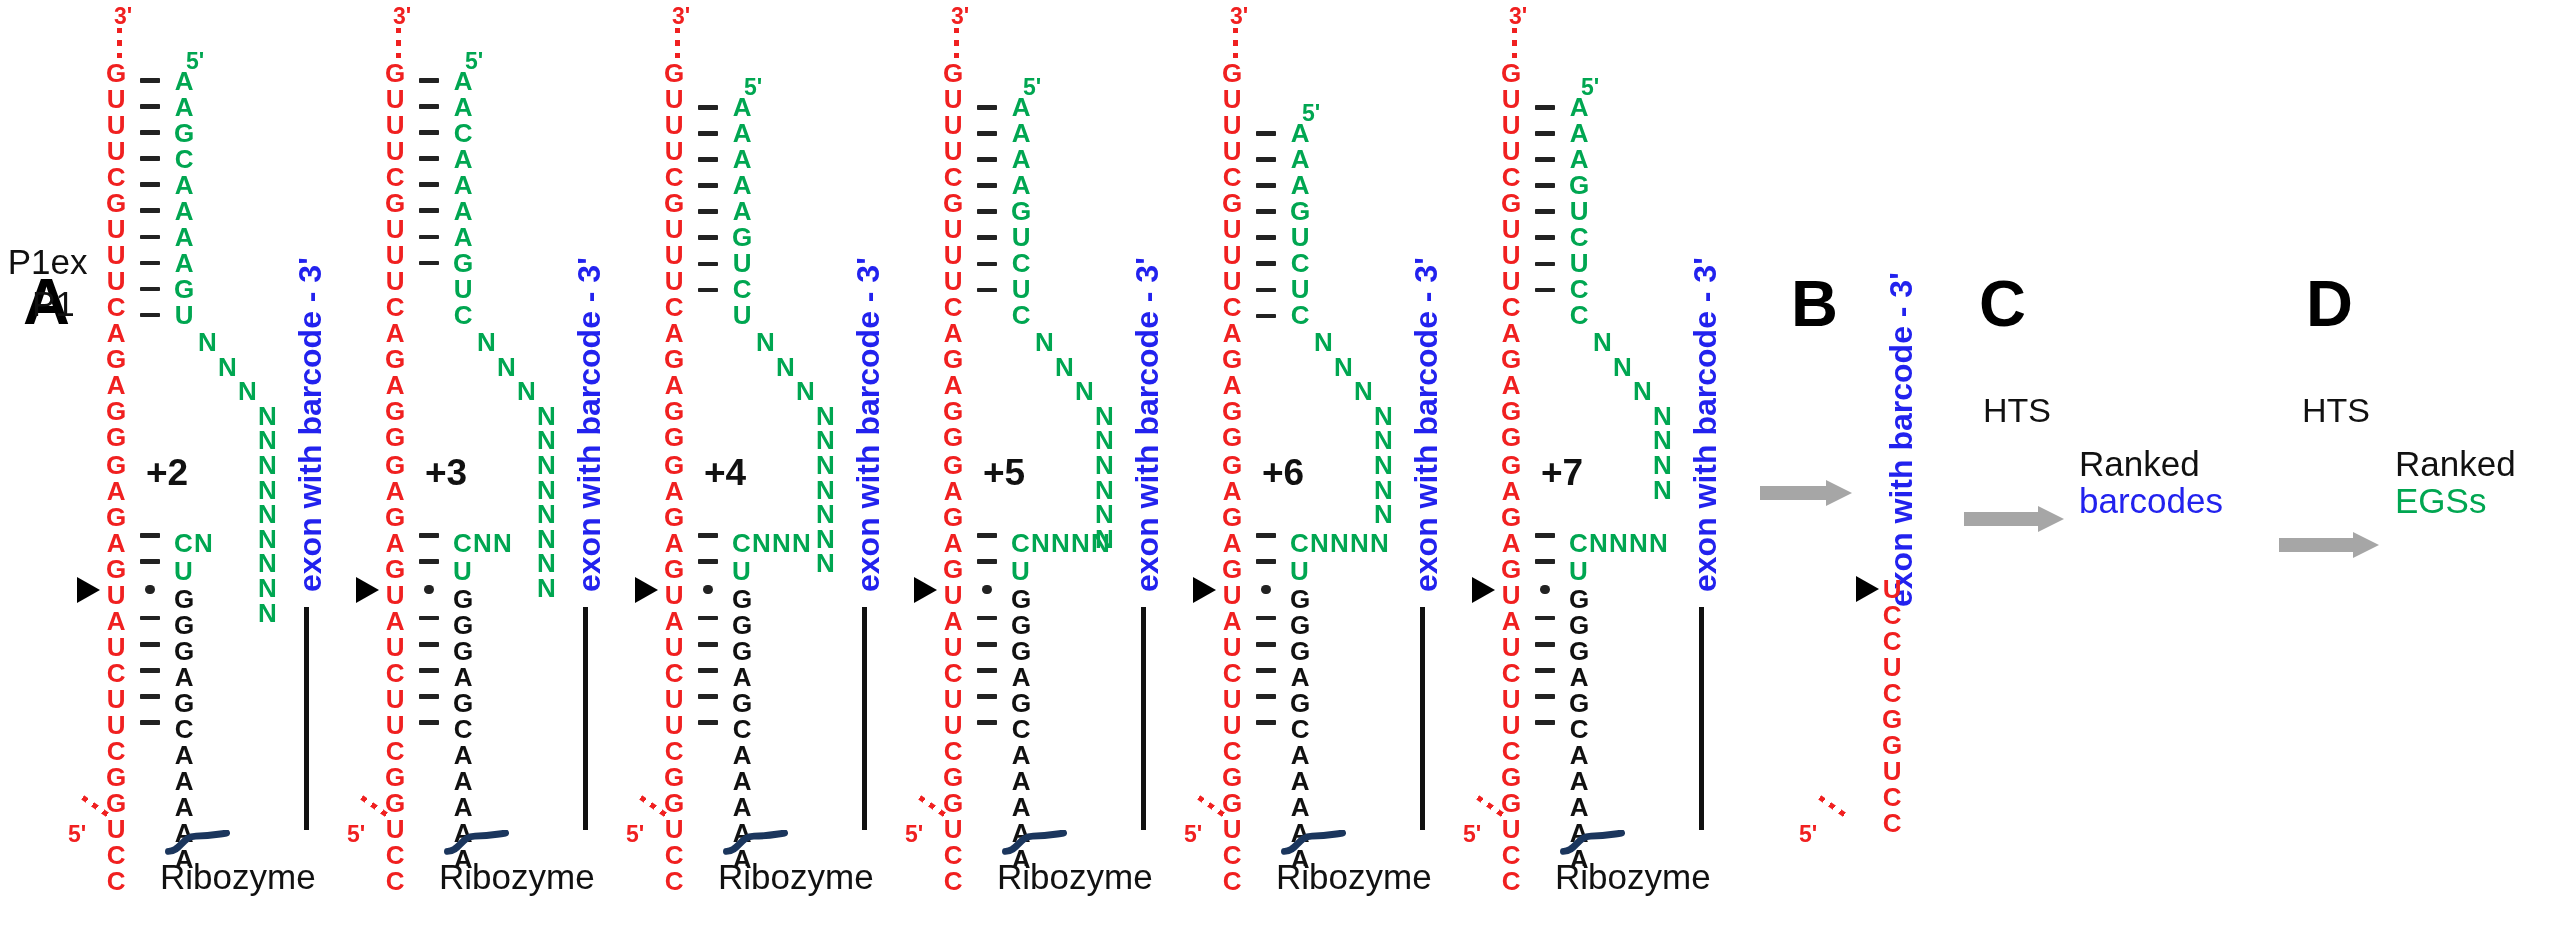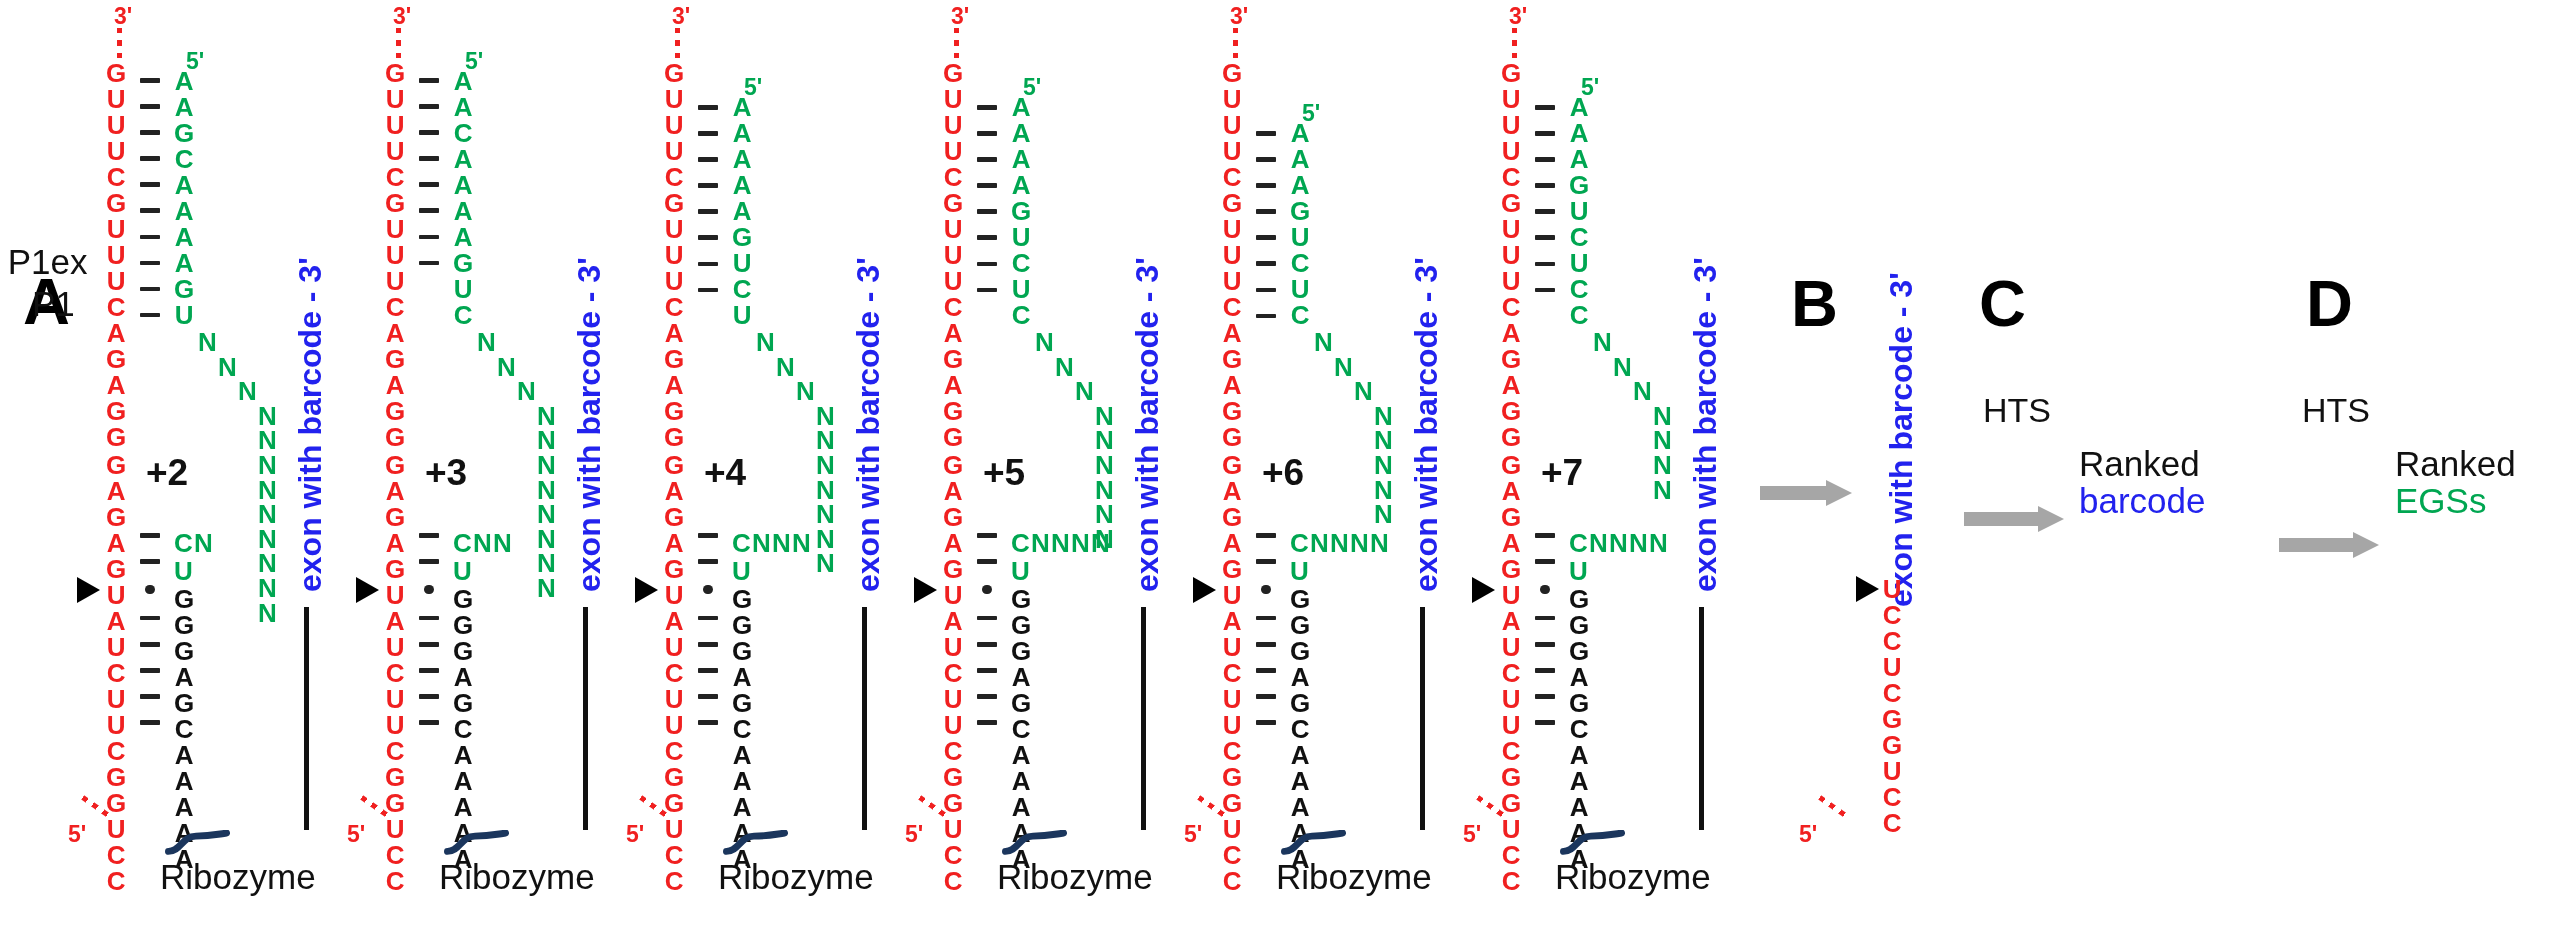--- a/index.html
+++ b/index.html
@@ -801,21 +801,21 @@
 </div>
 <div class="abs hts" style="left:1983px; top:391px;">
   <span>HTS</span>
 </div>
 <div class="abs arrow" style="left:1964px; top:480px; width:100px;">
   <div class="shaft" style="width:74px;"></div>
     <div class="head" style="left:74px;"></div>
 </div>
 <div class="abs" style="left:2079px; top:446px; text-align:left;">
   <div class="plain-b black">Ranked</div>
-  <div class="plain-b blue">barcode</div>
+  <div class="plain-b blue">barcodes</div>
 </div>
 
 <div class="abs" style="left:2306px; top:271px;">
   <span class="panel-letter">D</span>
 </div>
 <div class="abs hts" style="left:2302px; top:391px;">
   <span>HTS</span>
 </div>
 <div class="abs arrow" style="left:2279px; top:480px; width:100px;">
   <div class="shaft" style="width:74px;"></div>

